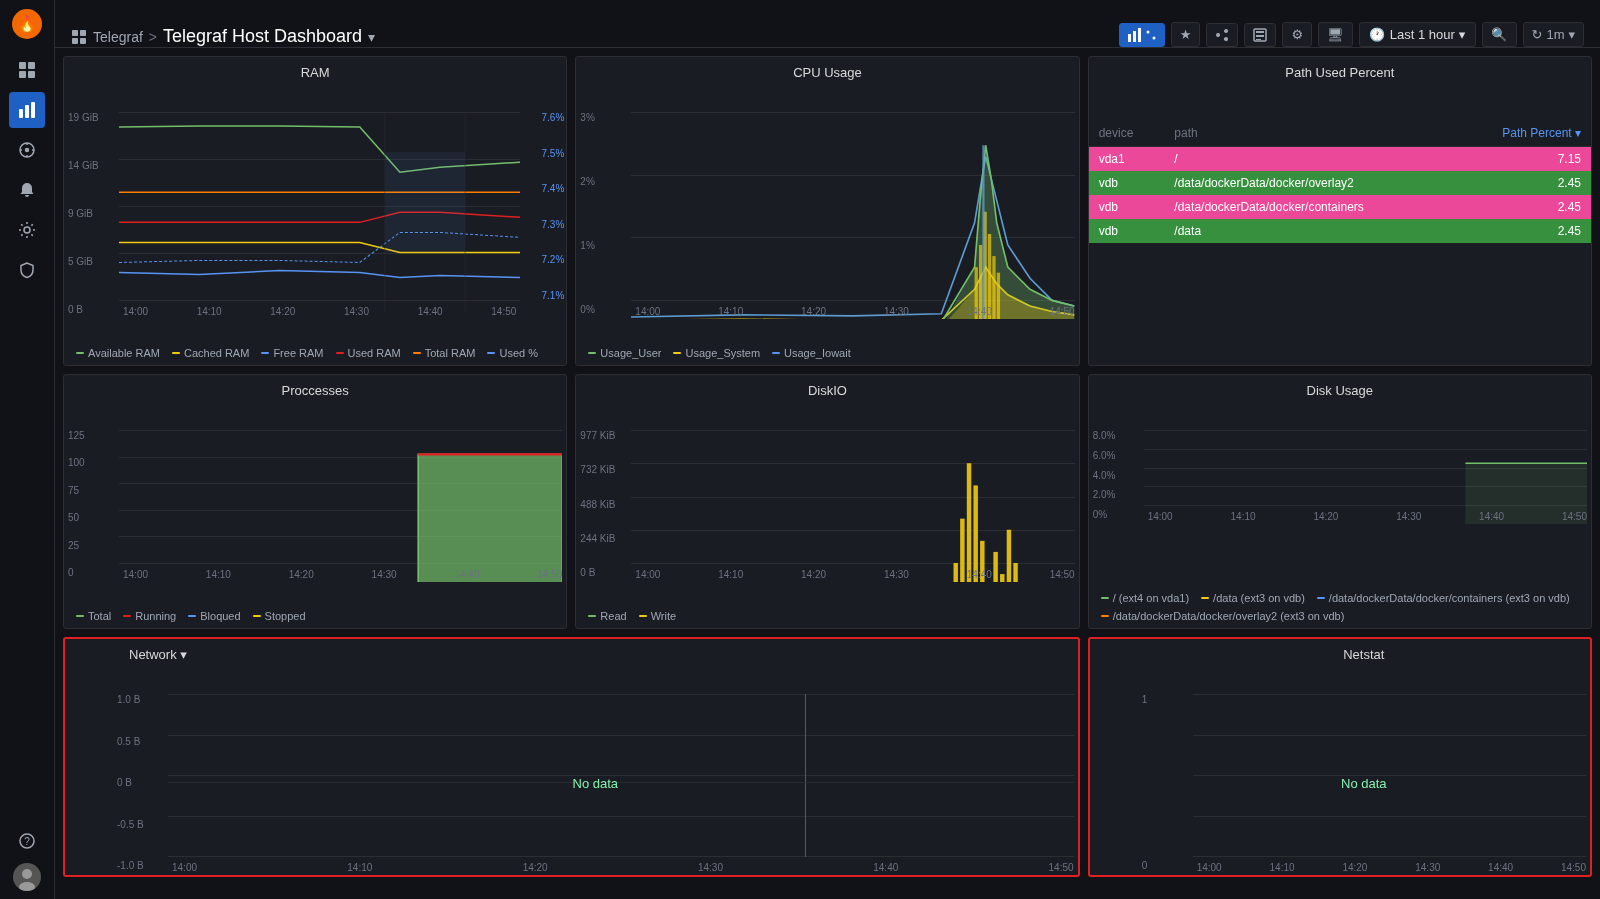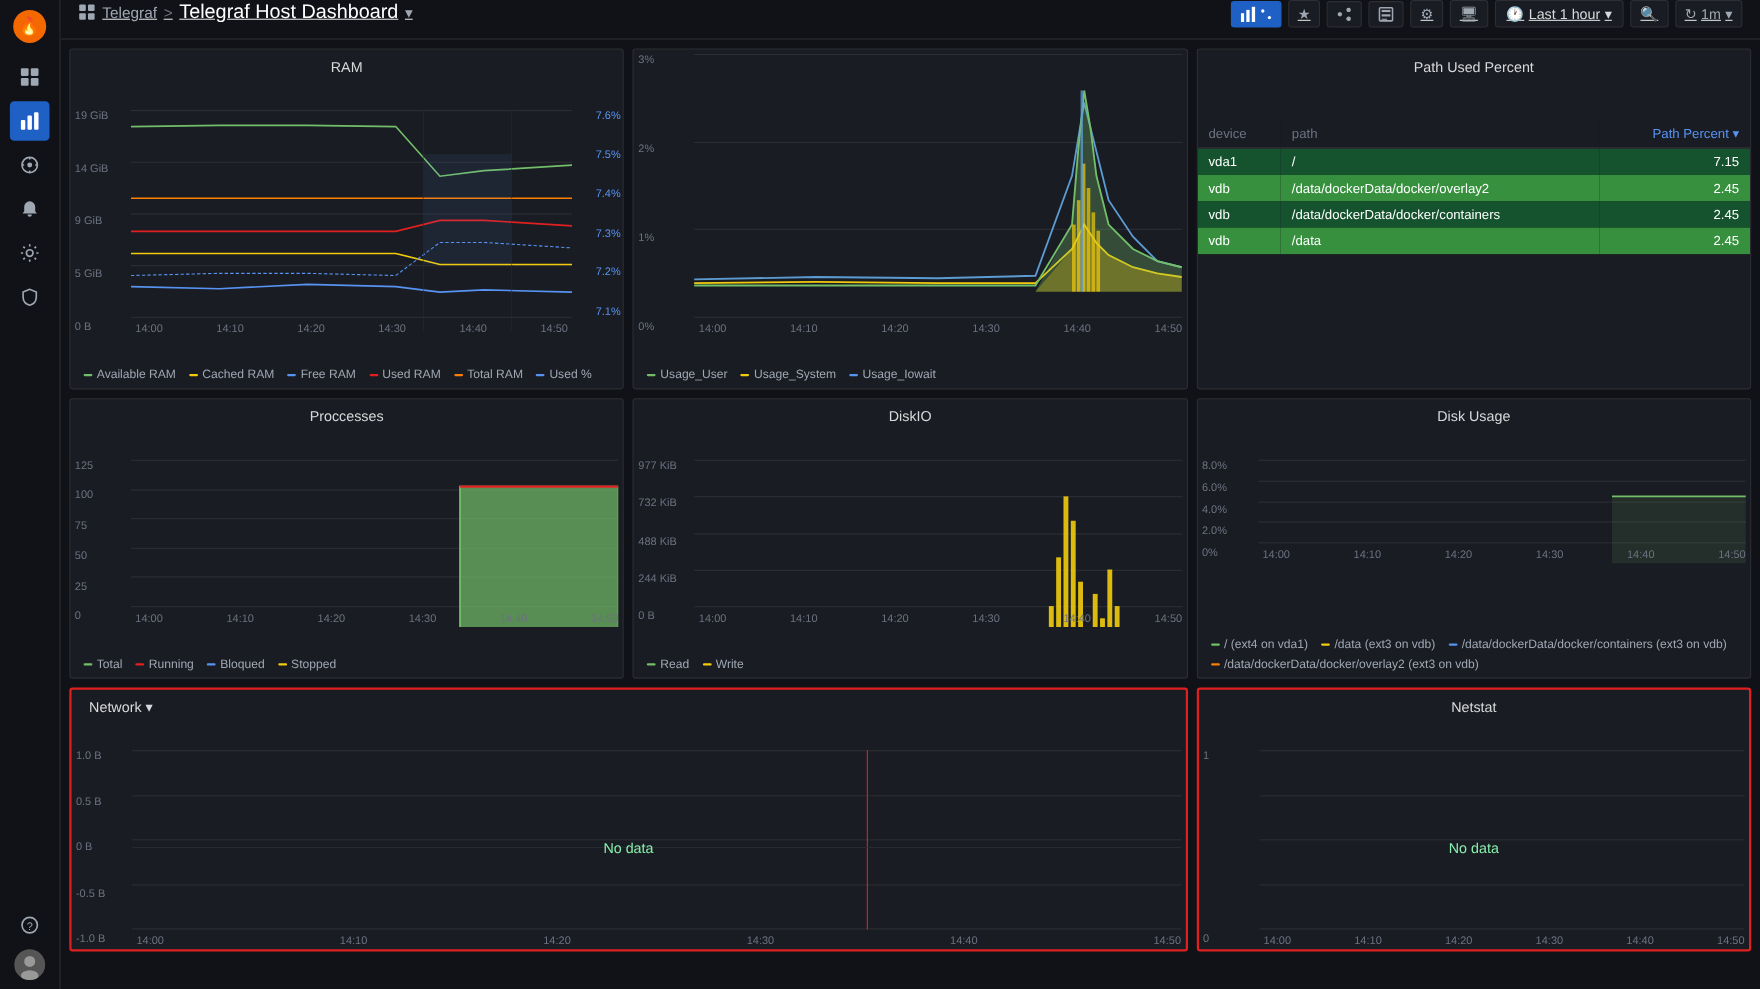--- a/index.html
+++ b/index.html
@@ -64,29 +64,28 @@
     
     .main {
       flex: 1;
       display: flex;
       flex-direction: column;
       overflow: hidden;
     }
 
     
     .topbar {
-      height: 36px;
+      height: 48px;
       background: #111217;
       border-bottom: 1px solid #2c2e33;
       display: flex;
-      align-items: flex-start;
+      align-items: flex-end;
       padding: 0 16px;
       gap: 8px;
       flex-shrink: 0;
-      text-decoration: underline;
     }
     .topbar-breadcrumb {
       display: flex;
       align-items: center;
       gap: 6px;
       font-size: 14px;
       color: #d8d9da;
     }
     .topbar-title { font-size: 18px; font-weight: 500; color: #fff; }
     .topbar-actions {
@@ -191,21 +190,21 @@
       font-weight: 400;
       border-bottom: 1px solid #2c2e33;
     }
     .path-table th.sort-col {
       color: #5794f2;
     }
     .path-table td {
       padding: 5px 10px;
     }
     .path-table tr.row-green td {
-      background: #14532d;
+      background: #ec4899;
       color: #fff;
     }
     .path-table tr.row-green:nth-child(even) td {
       background: #37903e;
     }
 
     
     .y-axis {
       position: absolute;
       left: 0;
@@ -273,20 +272,21 @@
       position: absolute;
       top: 4px;
       bottom: 18px;
       width: 1px;
       background: #e02020;
     }
 
     
     .panel-highlighted-border {
       border: 2px solid #e02020 !important;
+      padding-left: 48px;
     }
   </style>
 </head>
 <body>
 
 <div class="sidebar">
   <div class="sidebar-logo">
     <svg width="32" height="32" viewBox="0 0 32 32">
       <circle cx="16" cy="16" r="15" fill="#f46800"></circle>
       <text x="16" y="21" text-anchor="middle" font-size="16" fill="white">🔥</text>
@@ -485,20 +485,21 @@
             <span>Total RAM</span>
           </div>
         <div class="legend-item">
             <div class="legend-dot" style="background:#5794f2;"></div>
             <span>Used %</span>
           </div>
       </div>
     </div>
 
     <div class="panel">
+      <div class="panel-title">CPU Usage</div>
       <div class="panel-content">
         <div class="y-axis">
           <span>3%</span>
           <span>2%</span>
           <span>1%</span>
           <span>0%</span>
         </div>
         <div class="grid-lines">
           <div class="grid-line"></div>
           <div class="grid-line"></div>

